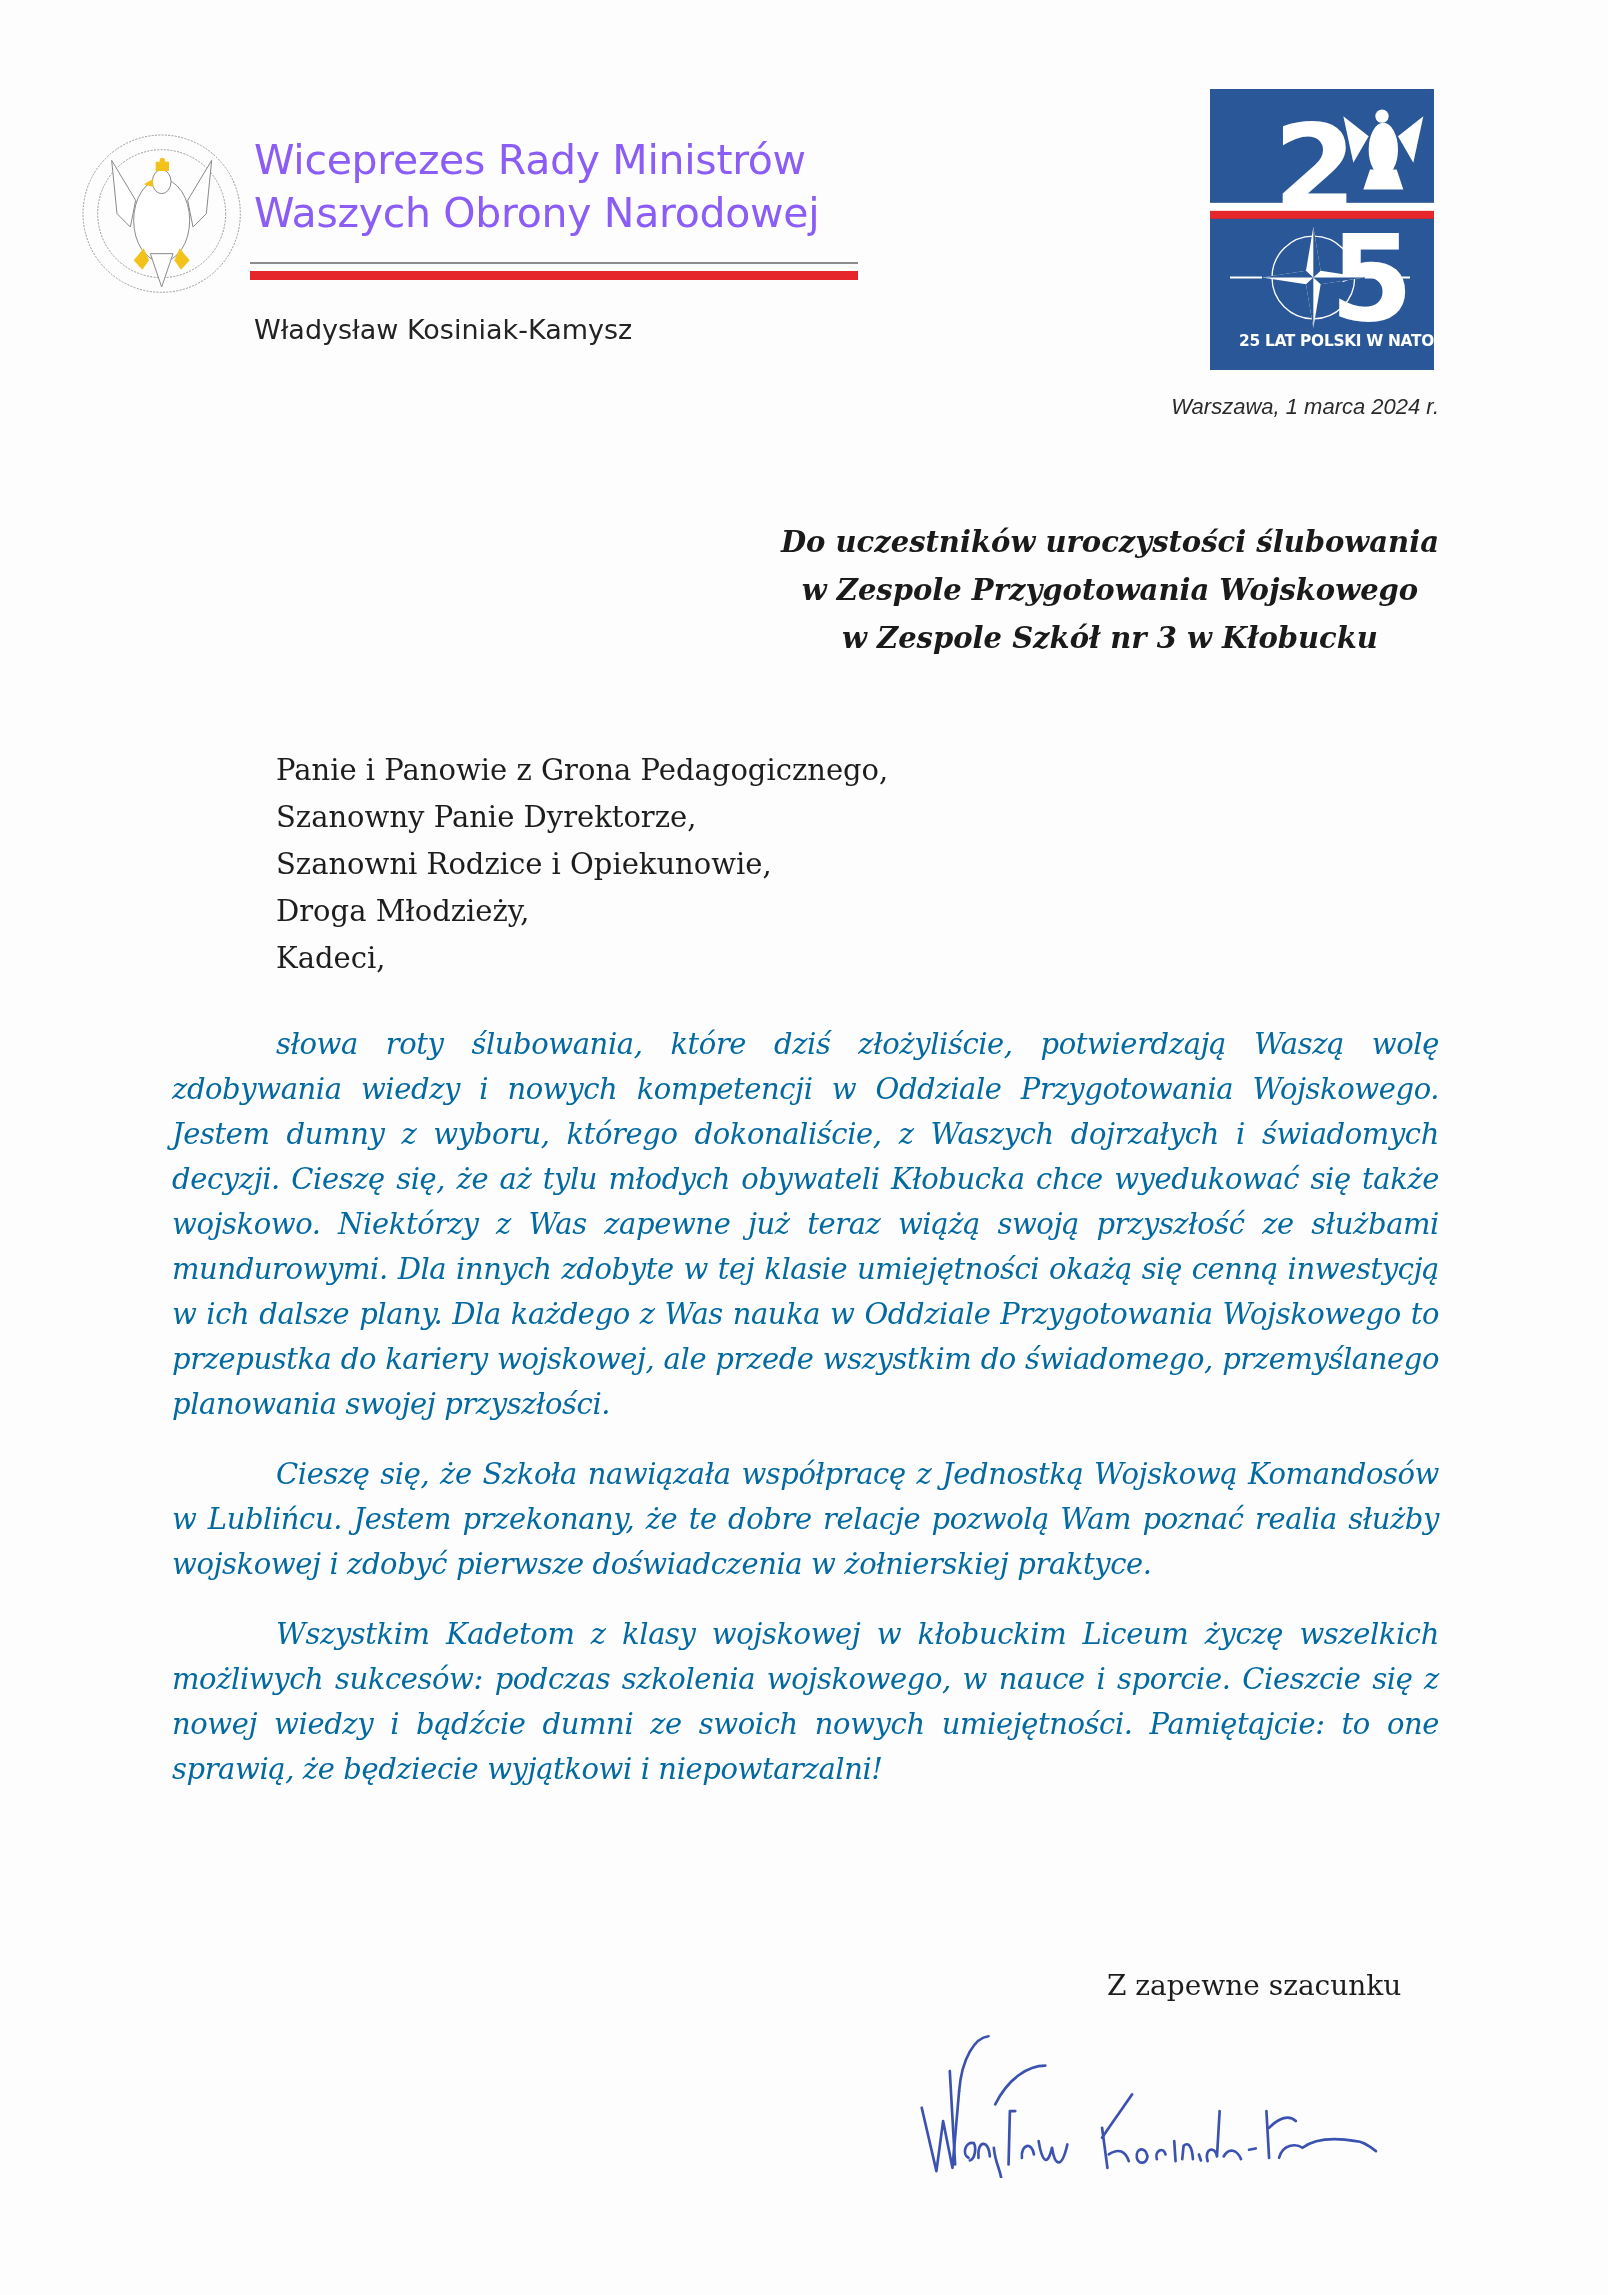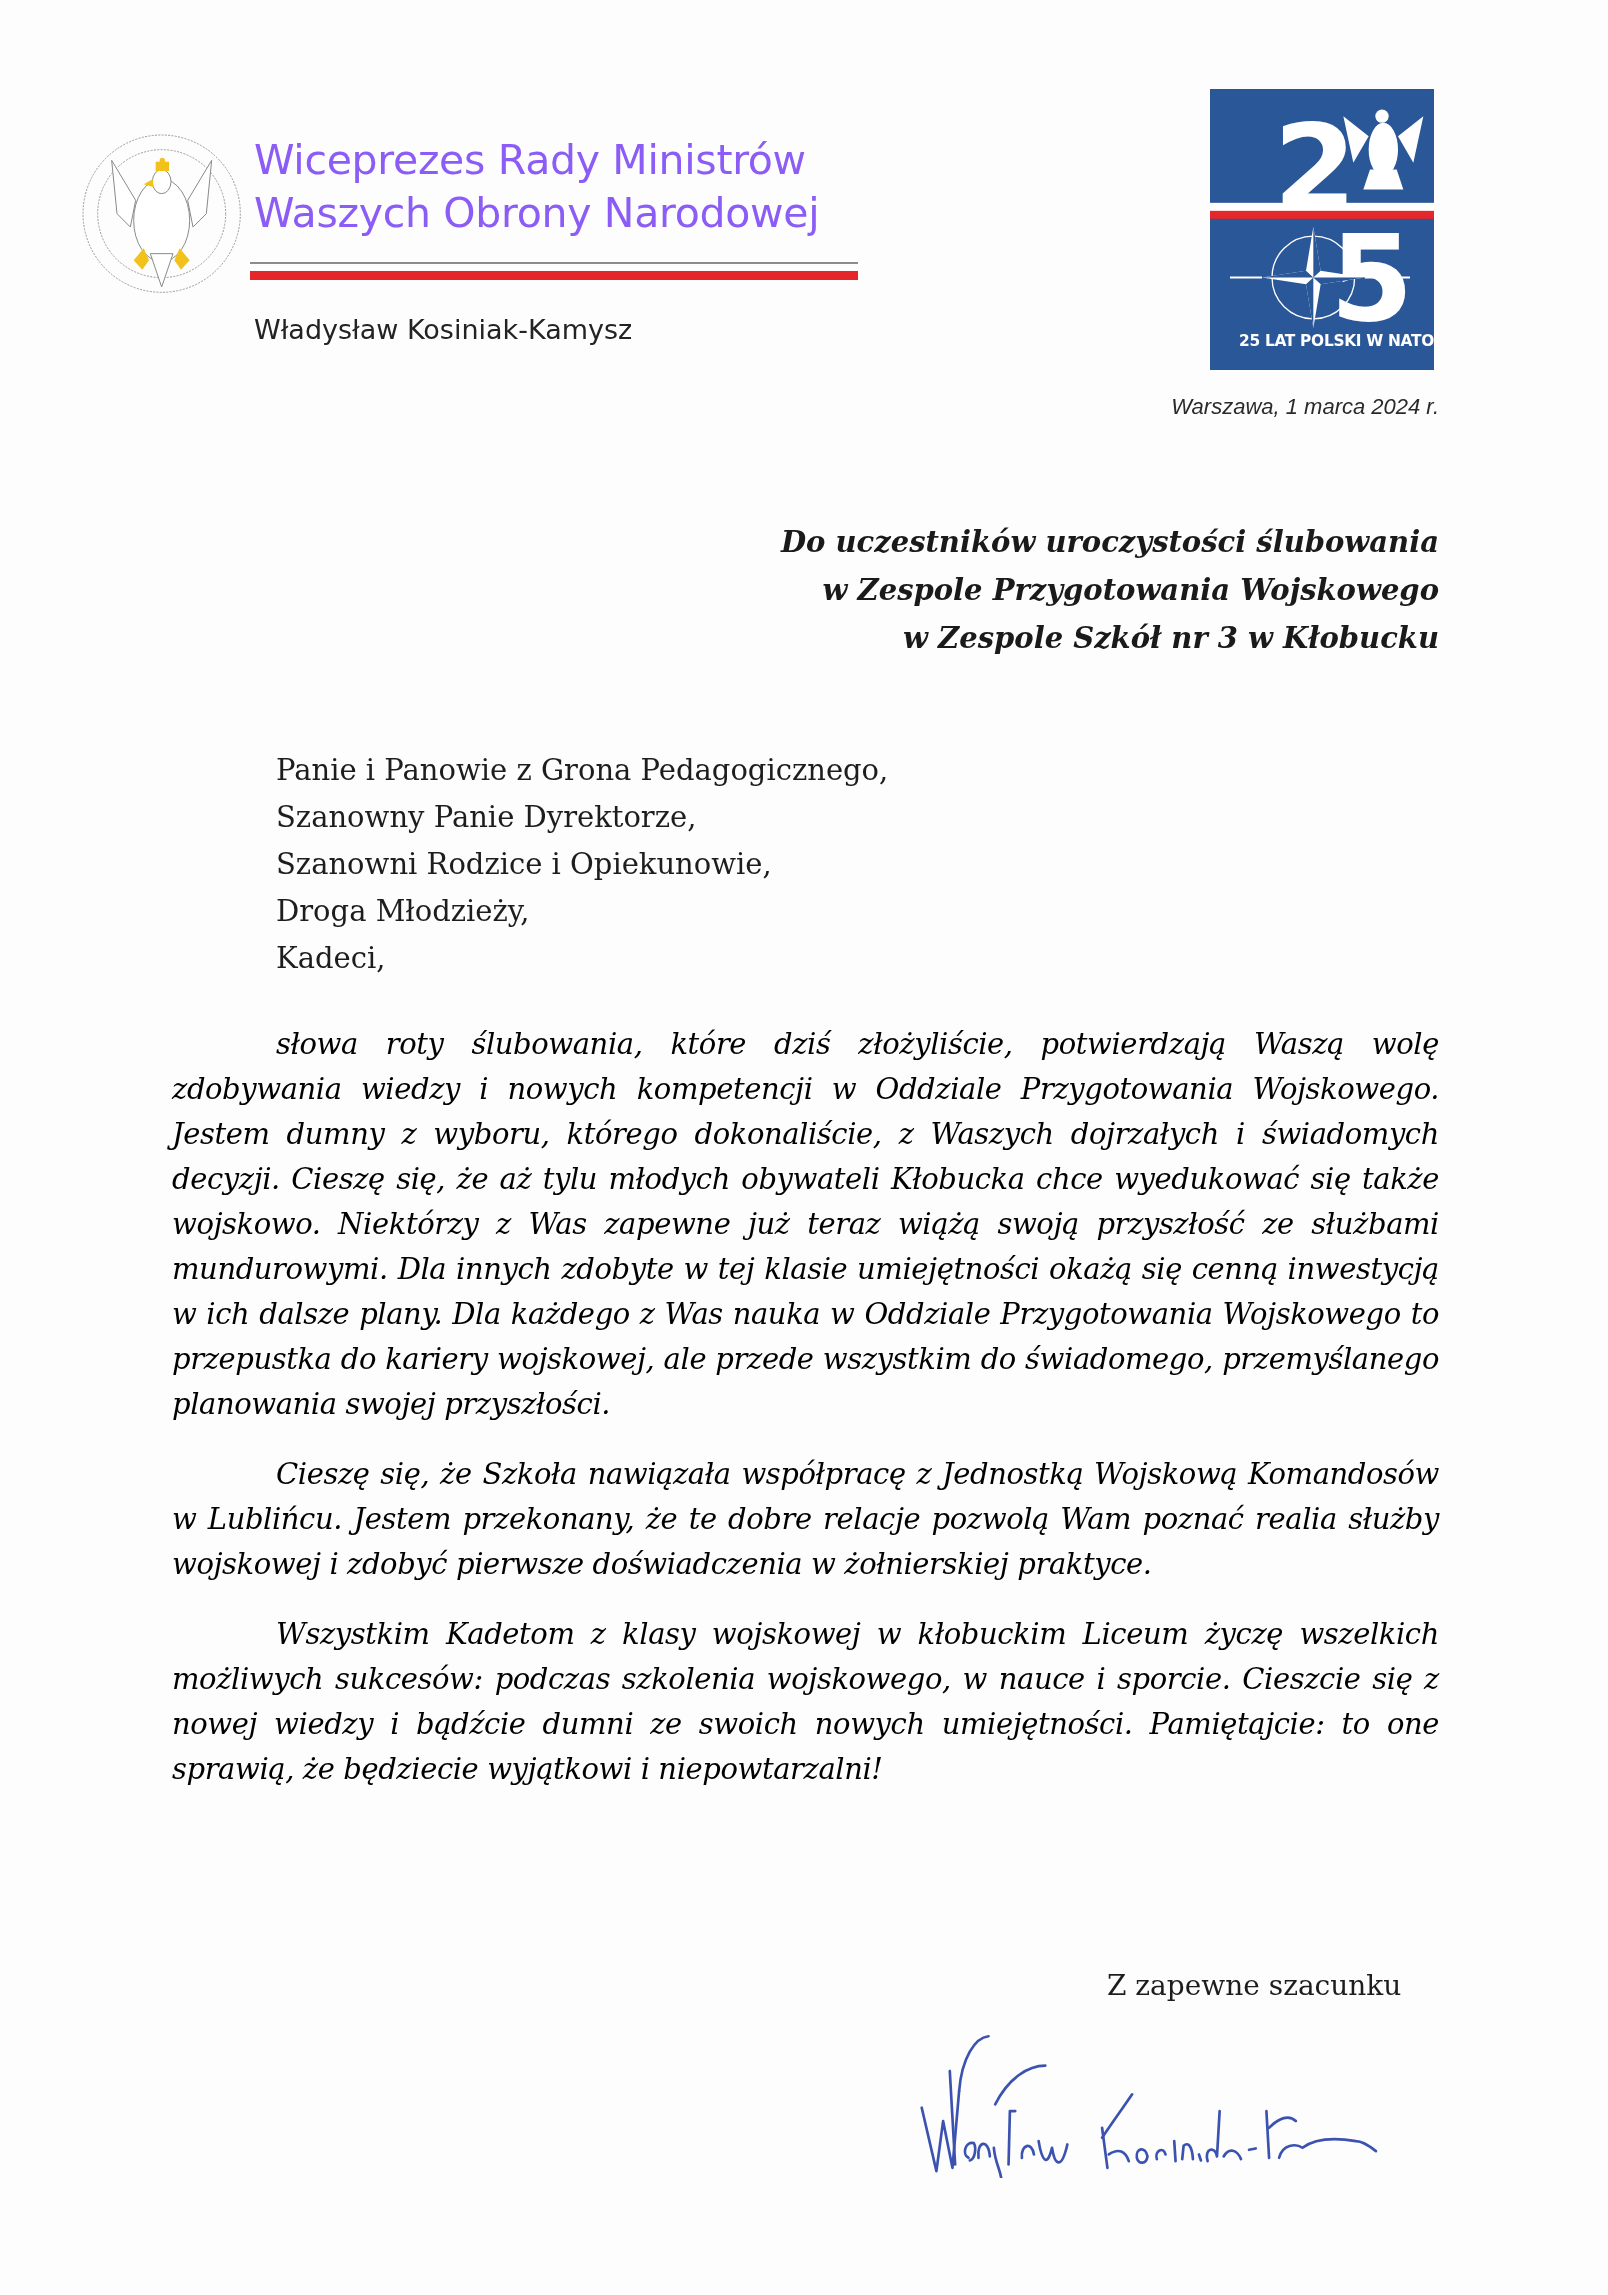--- a/index.html
+++ b/index.html
@@ -56,21 +56,21 @@
     font-style: italic;
     font-size: 22px;
     color: #2a2a2a;
     white-space: nowrap;
     text-align: right;
   }
 
   
   .addressee {
     right: 170px; top: 518px;
-    text-align: right;
+    text-align: center;
     font-family: "DejaVu Serif", serif;
     font-style: italic;
     font-weight: bold;
     font-size: 29px;
     line-height: 48px;
     color: #1a1a1a;
   }
   .addressee div { white-space: nowrap; }
 
   
@@ -83,21 +83,21 @@
   }
   .salutations div { white-space: nowrap; }
 
   
   .body-text {
     left: 172px; top: 1022px; width: 1267px;
     font-family: "DejaVu Serif", serif;
     font-style: italic;
     font-size: 29px;
     line-height: 45px;
-    color: #000000;
+    color: #0369a1;
     text-align: justify;
     letter-spacing: -0.4px;
   }
   .body-text p {
     margin: 0 0 25px 0;
     text-indent: 104px;
   }
 
   
   .closing {

